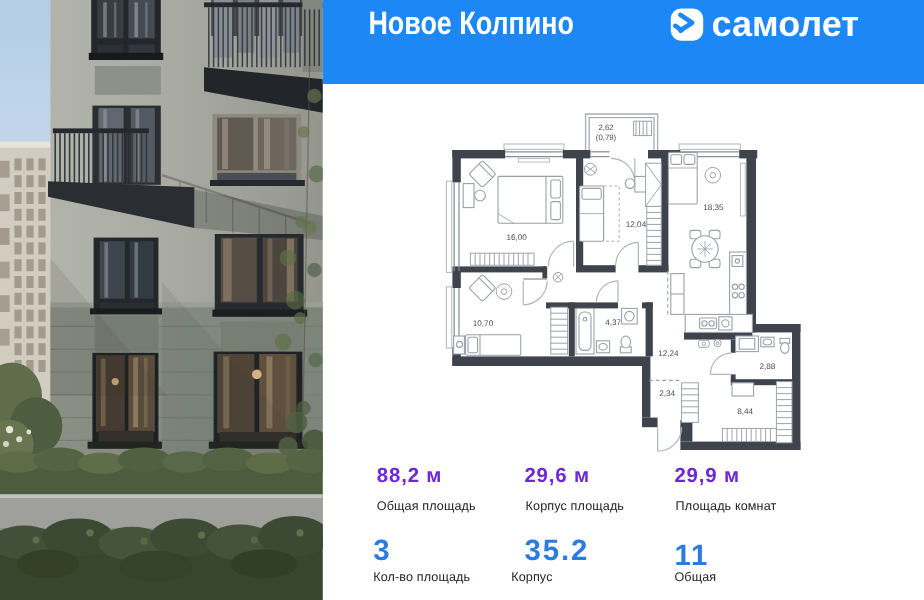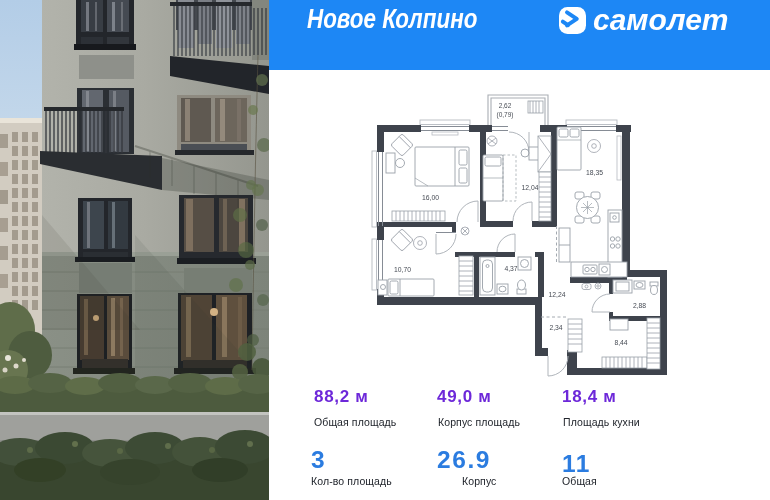--- a/index.html
+++ b/index.html
@@ -1,19 +1,19 @@
 <!DOCTYPE html>
 <html><head>
 <meta charset="utf-8">
 <style>
   html,body{margin:0;padding:0;width:770px;height:500px;overflow:hidden;background:#fff;
     font-family:"Liberation Sans",sans-serif;}
   .abs{position:absolute;}
   #photo{position:absolute;left:0;top:0;width:269px;height:500px;overflow:hidden;}
-  #header{position:absolute;left:269px;top:0;width:501px;height:70px;background:#1d87f5;font-style:italic;}
+  #header{position:absolute;left:269px;top:0;width:501px;height:70px;background:#1d87f5;}
   #title{position:absolute;left:38px;top:4px;color:#fff;font-size:27px;font-weight:bold;letter-spacing:0px;transform:scaleX(0.83);transform-origin:0 0;}
   .num1{position:absolute;color:#6d28d9;font-size:17px;font-weight:bold;line-height:1;letter-spacing:0.7px;}
   .num2{position:absolute;color:#2b7ce0;font-size:24.5px;font-weight:bold;line-height:1;letter-spacing:1.6px;}
   .lab{position:absolute;color:#21252c;font-size:10.5px;line-height:1;letter-spacing:0.1px;text-align:right;}
 </style>
 </head>
 <body>
 
 <div id="photo">
 <svg width="269" height="500" viewBox="0 0 269 500">
@@ -768,26 +768,26 @@
         <line x1="568" y1="334" x2="582" y2="334"></line>
         <line x1="568" y1="339" x2="582" y2="339"></line>
         <line x1="568" y1="344" x2="582" y2="344"></line>
 </g>
 </g>
 </svg>
 
 <div class="num1" style="left:314px;top:388px">88,2 м</div>
 <div class="lab" style="left:314px;top:417px">Общая площадь</div>
 
-<div class="num1" style="left:437px;top:388px">49,0 м</div>
+<div class="num1" style="left:437px;top:388px">29,6 м</div>
 <div class="lab" style="left:438px;top:417px">Корпус площадь</div>
 
-<div class="num1" style="left:562px;top:388px">18,4 м</div>
-<div class="lab" style="left:563px;top:417px">Площадь кухни</div>
+<div class="num1" style="left:562px;top:388px">29,9 м</div>
+<div class="lab" style="left:563px;top:417px">Площадь комнат</div>
 
 <div class="num2" style="left:311px;top:448px">3</div>
 <div class="lab" style="left:311px;top:476px">Кол-во площадь</div>
 
-<div class="num2" style="left:437px;top:448px">26.9</div>
-<div class="lab" style="left:462px;top:476px">Корпус</div>
+<div class="num2" style="left:437px;top:448px">35.2</div>
+<div class="lab" style="left:426px;top:476px">Корпус</div>
 
 <div class="num2" style="left:562px;top:452px">11</div>
 <div class="lab" style="left:562px;top:476px">Общая</div>
 
 </body></html>

